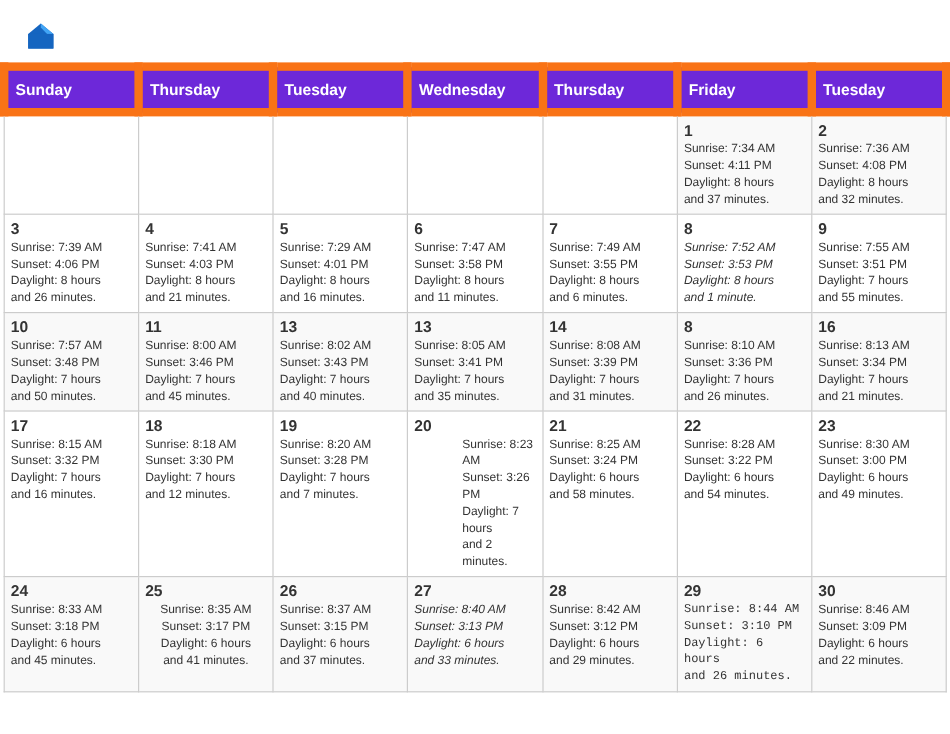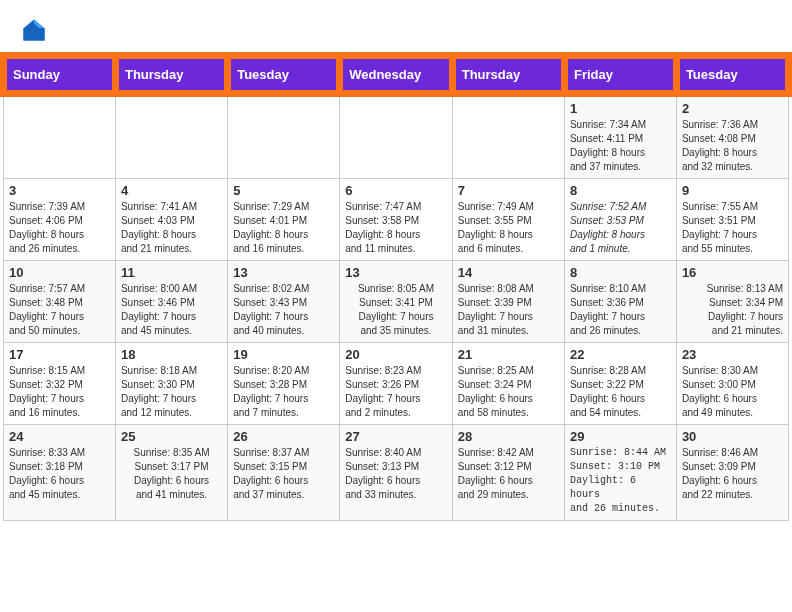--- a/index.html
+++ b/index.html
@@ -219,42 +219,42 @@
         </td>
         <td>
           <span class="day-number">13</span>
           <div class="day-info" style="white-space: pre-line;">Sunrise: 8:02 AM
 Sunset: 3:43 PM
 Daylight: 7 hours
 and 40 minutes.</div>
         </td>
         <td>
           <span class="day-number">13</span>
-          <div class="day-info" style="white-space: pre-line; text-align: center;">Sunrise: 8:05 AM
+          <div class="day-info" style="white-space: pre-line;">Sunrise: 8:05 AM
 Sunset: 3:41 PM
 Daylight: 7 hours
 and 35 minutes.</div>
         </td>
         <td>
           <span class="day-number">14</span>
           <div class="day-info" style="white-space: pre-line;">Sunrise: 8:08 AM
 Sunset: 3:39 PM
 Daylight: 7 hours
 and 31 minutes.</div>
         </td>
         <td>
           <span class="day-number">8</span>
           <div class="day-info" style="white-space: pre-line;">Sunrise: 8:10 AM
 Sunset: 3:36 PM
 Daylight: 7 hours
 and 26 minutes.</div>
         </td>
         <td>
           <span class="day-number">16</span>
-          <div class="day-info" style="white-space: pre-line; text-align: right;">Sunrise: 8:13 AM
+          <div class="day-info" style="white-space: pre-line;">Sunrise: 8:13 AM
 Sunset: 3:34 PM
 Daylight: 7 hours
 and 21 minutes.</div>
         </td>
       </tr>
       <tr>
         <td>
           <span class="day-number">17</span>
           <div class="day-info" style="white-space: pre-line;">Sunrise: 8:15 AM
 Sunset: 3:32 PM
@@ -270,21 +270,21 @@
         </td>
         <td>
           <span class="day-number">19</span>
           <div class="day-info" style="white-space: pre-line;">Sunrise: 8:20 AM
 Sunset: 3:28 PM
 Daylight: 7 hours
 and 7 minutes.</div>
         </td>
         <td>
           <span class="day-number">20</span>
-          <div class="day-info" style="white-space: pre-line;">Sunrise: 8:23 AM
+          <div class="day-info" style="white-space: pre-line; margin-left: 40px;">Sunrise: 8:23 AM
 Sunset: 3:26 PM
 Daylight: 7 hours
 and 2 minutes.</div>
         </td>
         <td>
           <span class="day-number">21</span>
           <div class="day-info" style="white-space: pre-line;">Sunrise: 8:25 AM
 Sunset: 3:24 PM
 Daylight: 6 hours
 and 58 minutes.</div>
@@ -321,21 +321,21 @@
         </td>
         <td>
           <span class="day-number">26</span>
           <div class="day-info" style="white-space: pre-line;">Sunrise: 8:37 AM
 Sunset: 3:15 PM
 Daylight: 6 hours
 and 37 minutes.</div>
         </td>
         <td>
           <span class="day-number">27</span>
-          <div class="day-info" style="white-space: pre-line;">Sunrise: 8:40 AM
+          <div class="day-info" style="white-space: pre-line; font-style: italic;">Sunrise: 8:40 AM
 Sunset: 3:13 PM
 Daylight: 6 hours
 and 33 minutes.</div>
         </td>
         <td>
           <span class="day-number">28</span>
           <div class="day-info" style="white-space: pre-line;">Sunrise: 8:42 AM
 Sunset: 3:12 PM
 Daylight: 6 hours
 and 29 minutes.</div>

